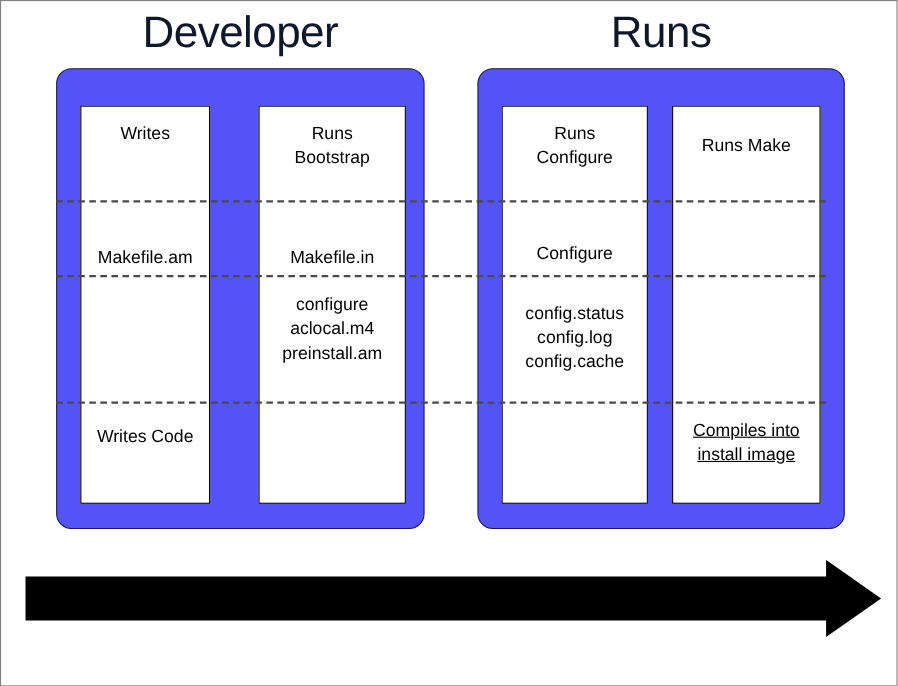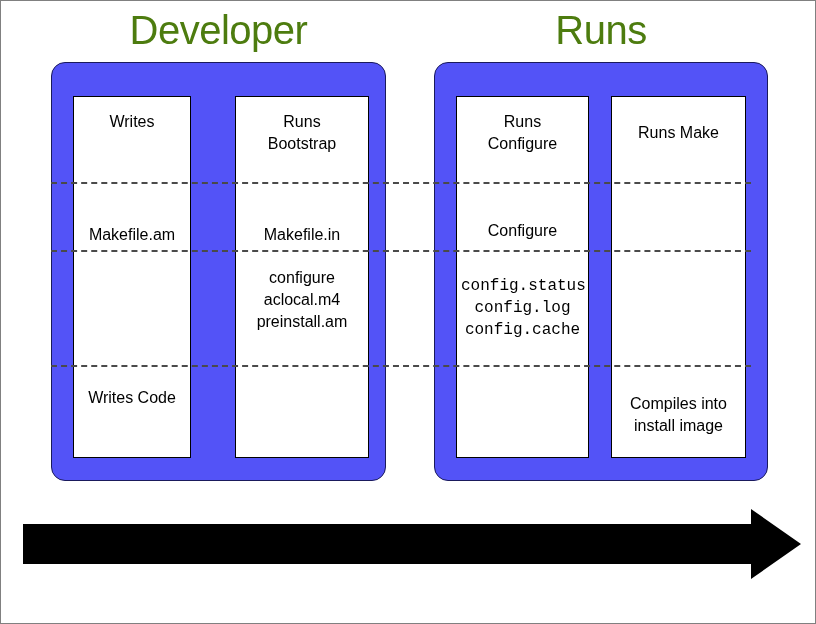--- a/index.html
+++ b/index.html
@@ -22,21 +22,21 @@
     box-sizing: content-box;
     overflow: hidden;
   }
 
   
   .lane-title {
     position: absolute;
     text-align: center;
     font-size: 40px;
     line-height: 48px;
-    color: #4d7c0f;
+    color: #0f172a;
     white-space: nowrap;
     letter-spacing: -0.5px;
   }
   #title-developer { left: 50px; top: 5px;  width: 335px; }
   #title-user      { left: 433px; top: 5px; width: 334px; }
 
   
   .lane-box {
     position: absolute;
     top: 61px;
@@ -77,23 +77,23 @@
     padding: 0 4px;
   }
   
   .row-0 { top: 14px; }
   .row-1 { top: 112px; margin-top: 15px; }
   .row-2 { top: 170px; }
   .row-3 { top: 290px; }
 
   
   #cell-user-1-1 { top: 108px; }
-  #cell-user-1-2 { top: 178px; font-family: Liberation Mono, monospace; }
+  #cell-user-1-2 { top: 178px; }
   #cell-user-2-0 { top: 25px; }
-  #cell-user-2-3 { top: 296px; }
+  #cell-user-2-3 { top: 284px; text-decoration: underline; }
 
   
   .dashed-line {
     position: absolute;
     left: 50px;
     width: 700px;
     height: 0;
     border-top: 2px dashed #4a4a4a;
     z-index: 3;
   }

